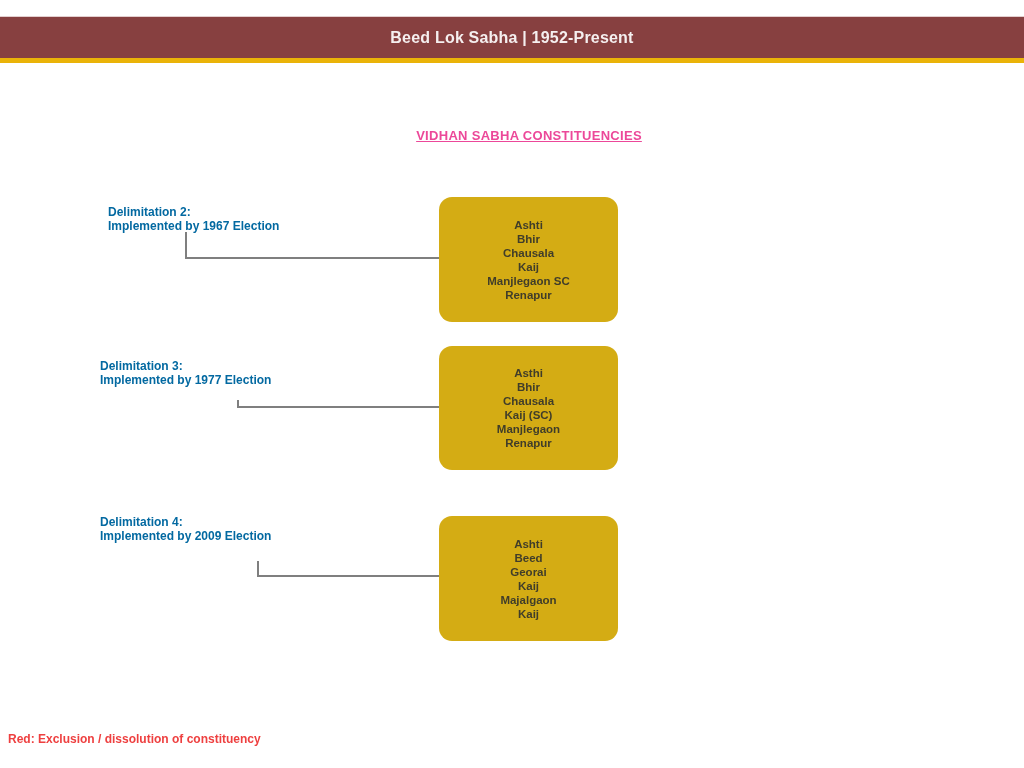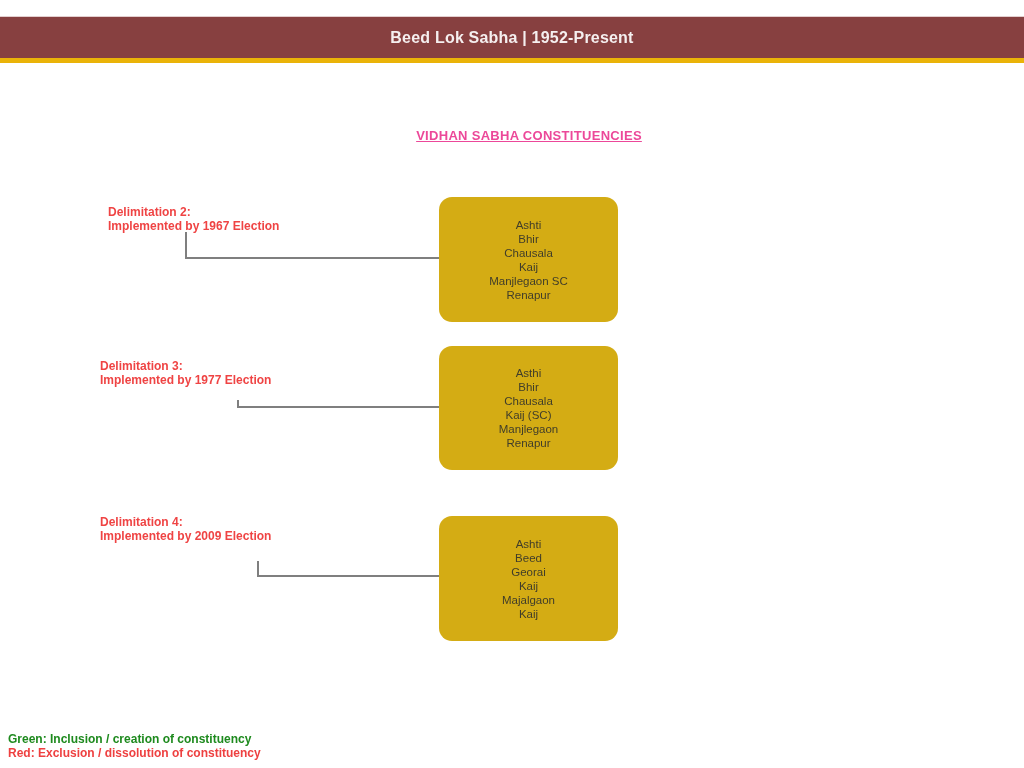--- a/index.html
+++ b/index.html
@@ -48,21 +48,21 @@
     letter-spacing: 0.3px;
     line-height: 15px;
   }
   .diagram-title .t-line {
     display: block;
     text-decoration: underline;
   }
   
   .dlabel {
     position: absolute;
-    color: #ef4444;
+    color: #0369a1;
     font-size: 12px;
     font-weight: bold;
     line-height: 14px;
     white-space: nowrap;
   }
   .l1 { left: 108px; top: 205px; }
   .l2 { left: 100px; top: 359px; }
   .l3 { left: 100px; top: 515px; }
   
   .connector {
@@ -79,20 +79,21 @@
     left: 439px;
     width: 179px;
     height: 125px;
     background: #d4ac14;
     border-radius: 13px;
     display: flex;
     flex-direction: column;
     align-items: center;
     justify-content: center;
     text-align: center;
+    font-weight: bold;
   }
   .b1 { top: 197px; }
   .b2 { top: 346px; height: 124px; }
   .b3 { top: 516px; }
   .cline {
     color: #403d2a;
     font-size: 11.5px;
     line-height: 14px;
     white-space: nowrap;
   }
@@ -158,17 +159,16 @@
   <div class="cbox b3">
     <div class="cline">Ashti</div>
     <div class="cline">Beed</div>
     <div class="cline">Georai</div>
     <div class="cline">Kaij</div>
     <div class="cline">Majalgaon</div>
     <div class="cline">Kaij</div>
   </div>
 
   <div class="legend">
-    <div class="legend-green">Green: Inclusion / creation of constituency</div>
     <div class="legend-red">Red: Exclusion / dissolution of constituency</div>
   </div>
 
 </div>
 
 </body></html>

